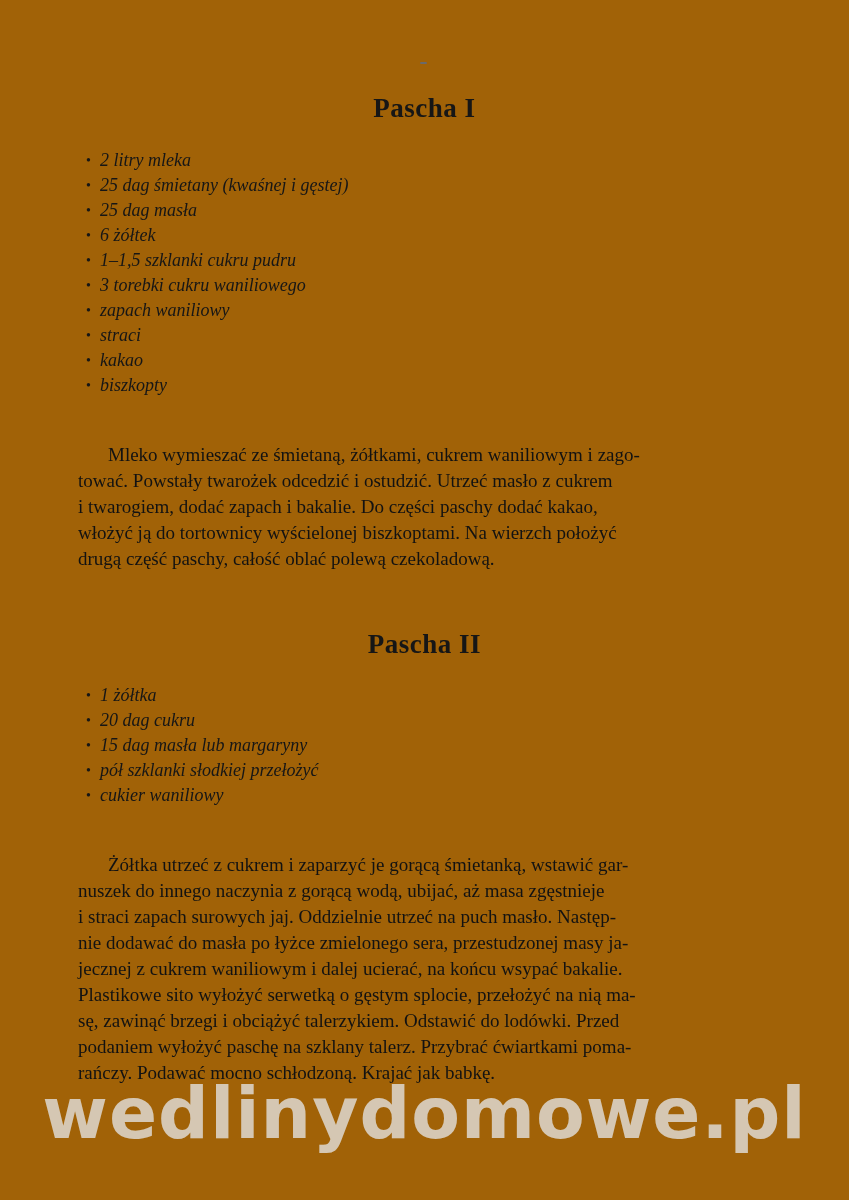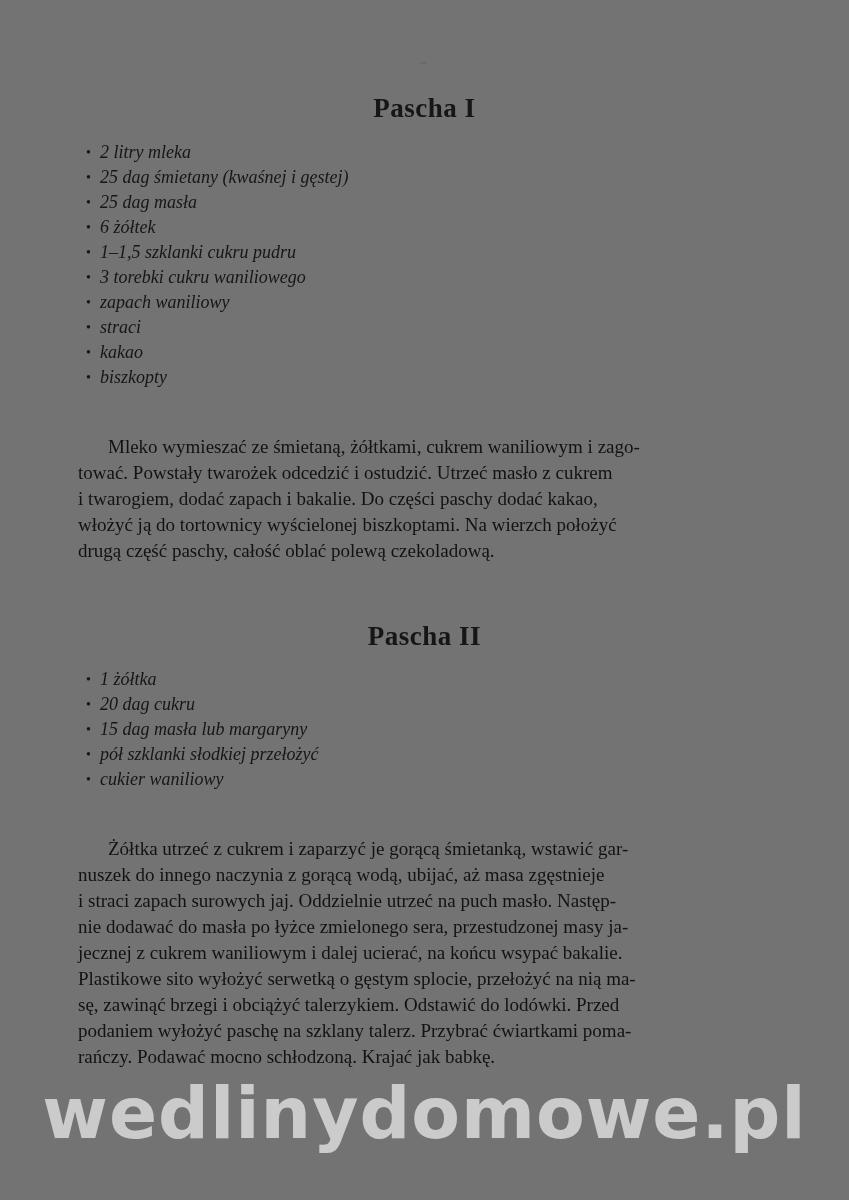--- a/index.html
+++ b/index.html
@@ -4,38 +4,38 @@
 <style>
   * { box-sizing: border-box; margin: 0; padding: 0; }
   html, body { background: #e9e9e9; }
   body { font-family: "Liberation Serif", serif; }
 
   .page {
     position: relative;
     width: 849px;
     height: 1200px;
     margin: 0 auto;
-    background: #737373;
+    background: #a16207;
     color: #161616;
     overflow: hidden;
   }
 
   .recipe-title {
     text-align: center;
     font-size: 27px;
     font-weight: 700;
     letter-spacing: 0.5px;
     line-height: 1.1;
   }
   .recipe-title.first { padding-top: 94px; }
   .recipe-title.second { padding-top: 58px; }
 
   ul.ingredient-list {
     list-style: none;
-    margin-top: 16px;
+    margin-top: 24px;
     padding-left: 86px;
     font-style: italic;
     font-size: 18px;
     line-height: 25px;
   }
   ul.ingredient-list li { white-space: nowrap; }
   .bullet {
     display: inline-block;
     width: 14px;
     font-style: normal;

